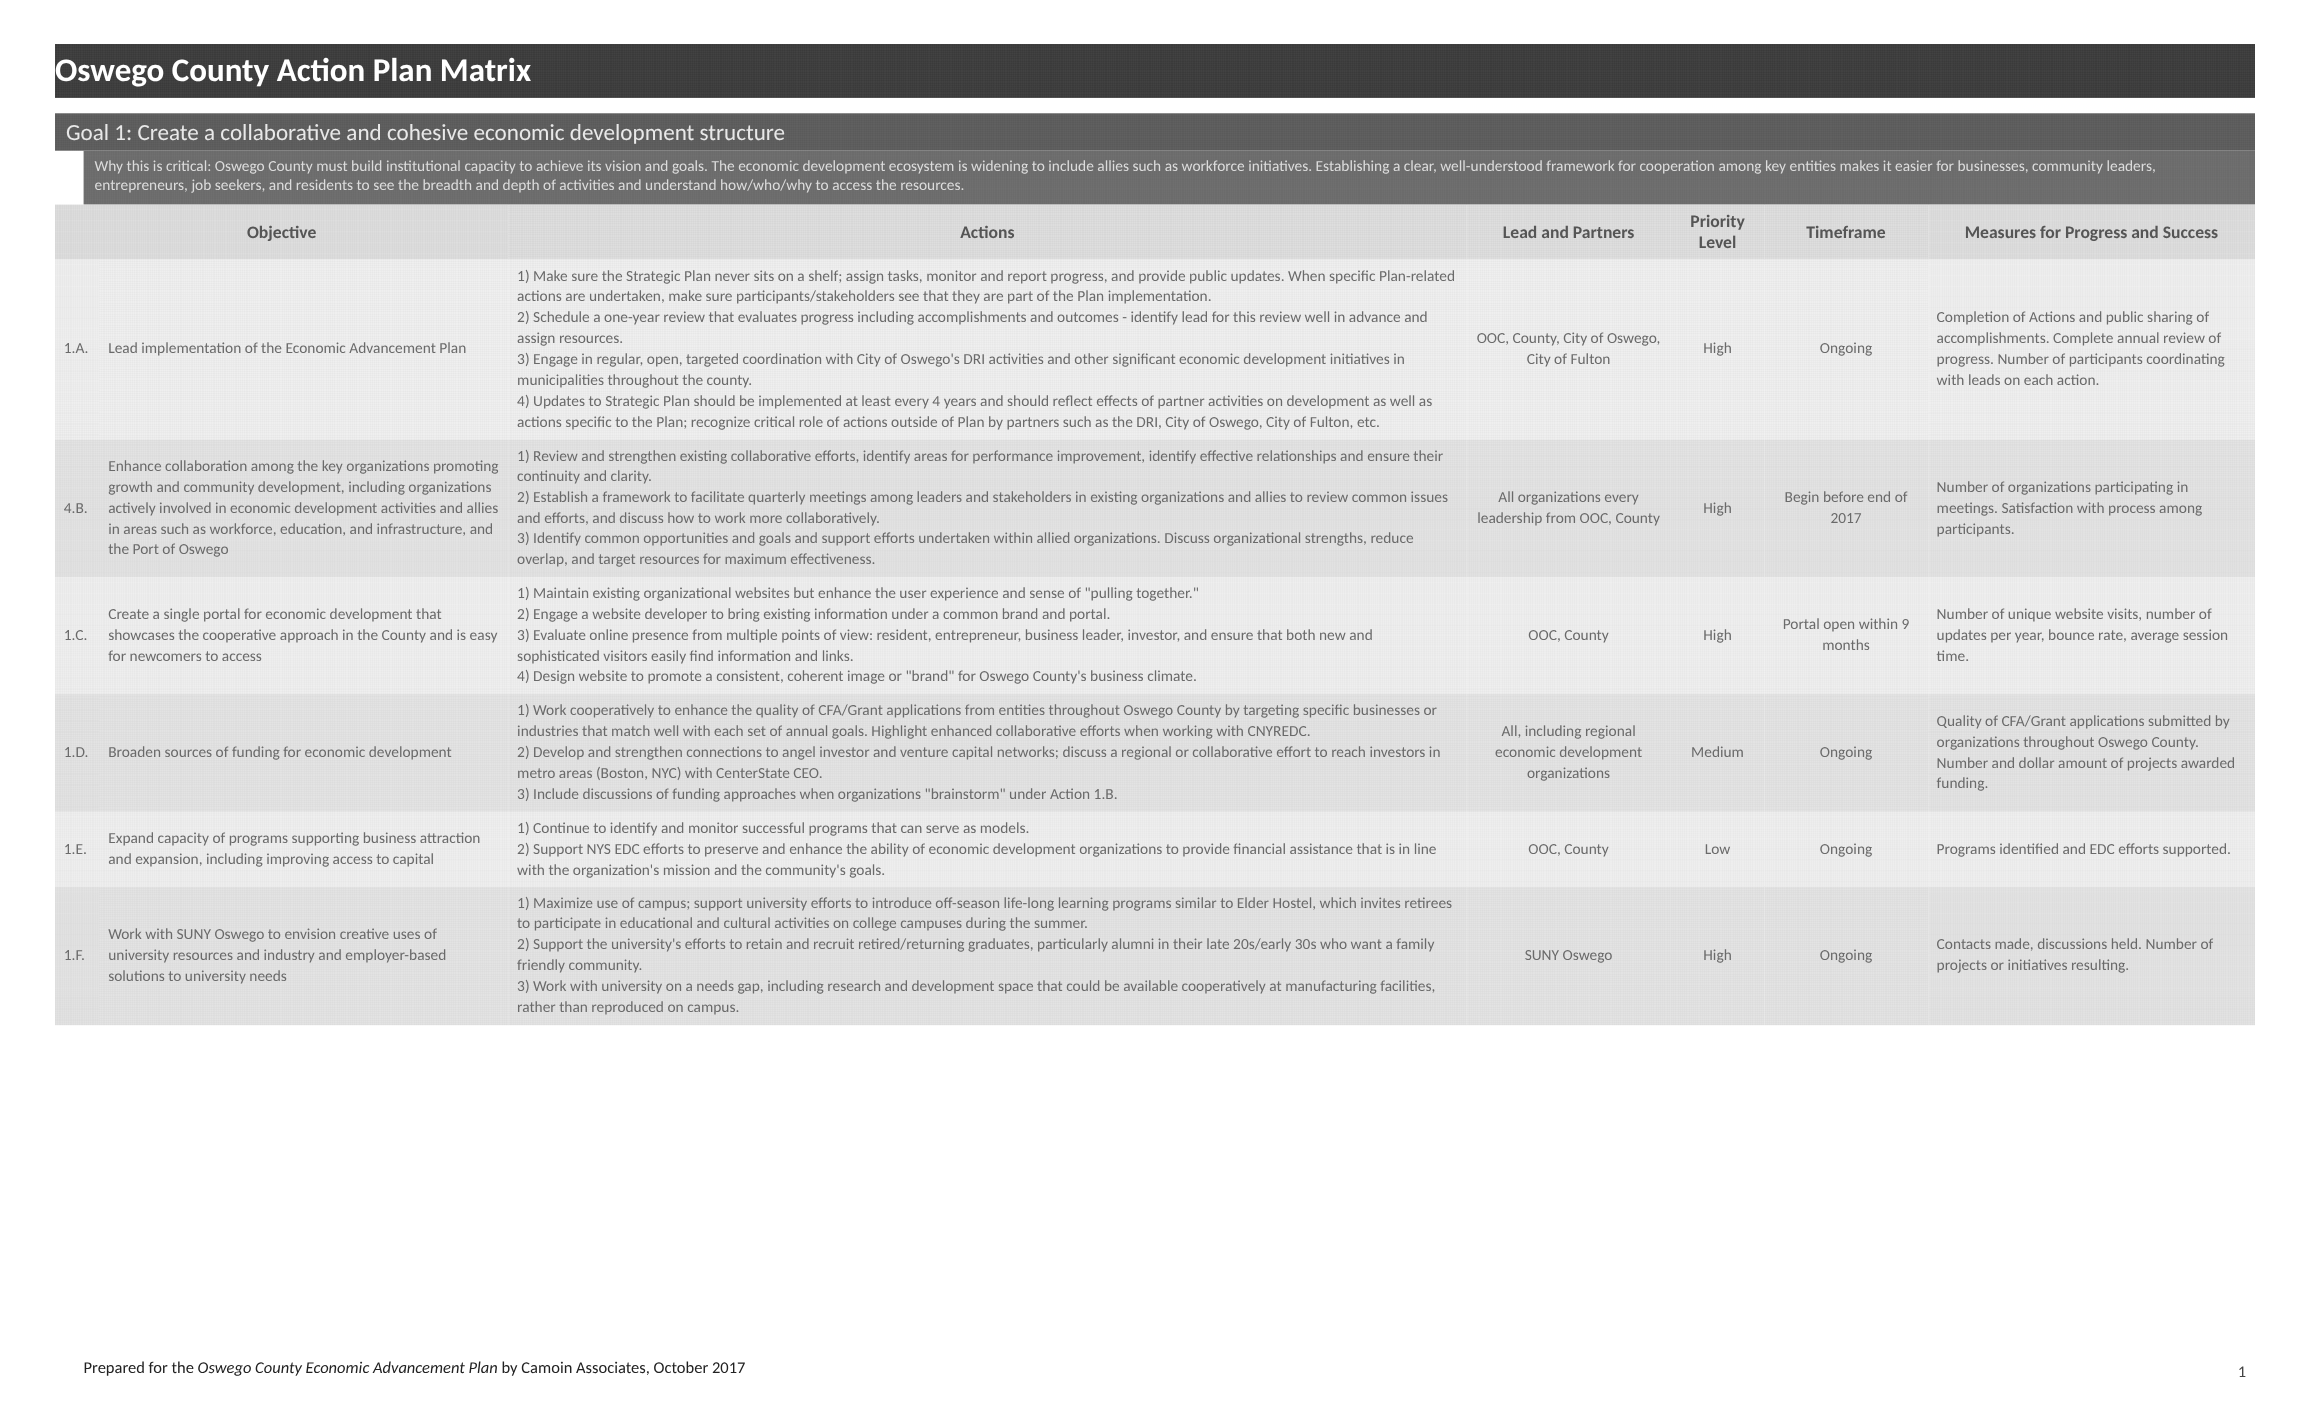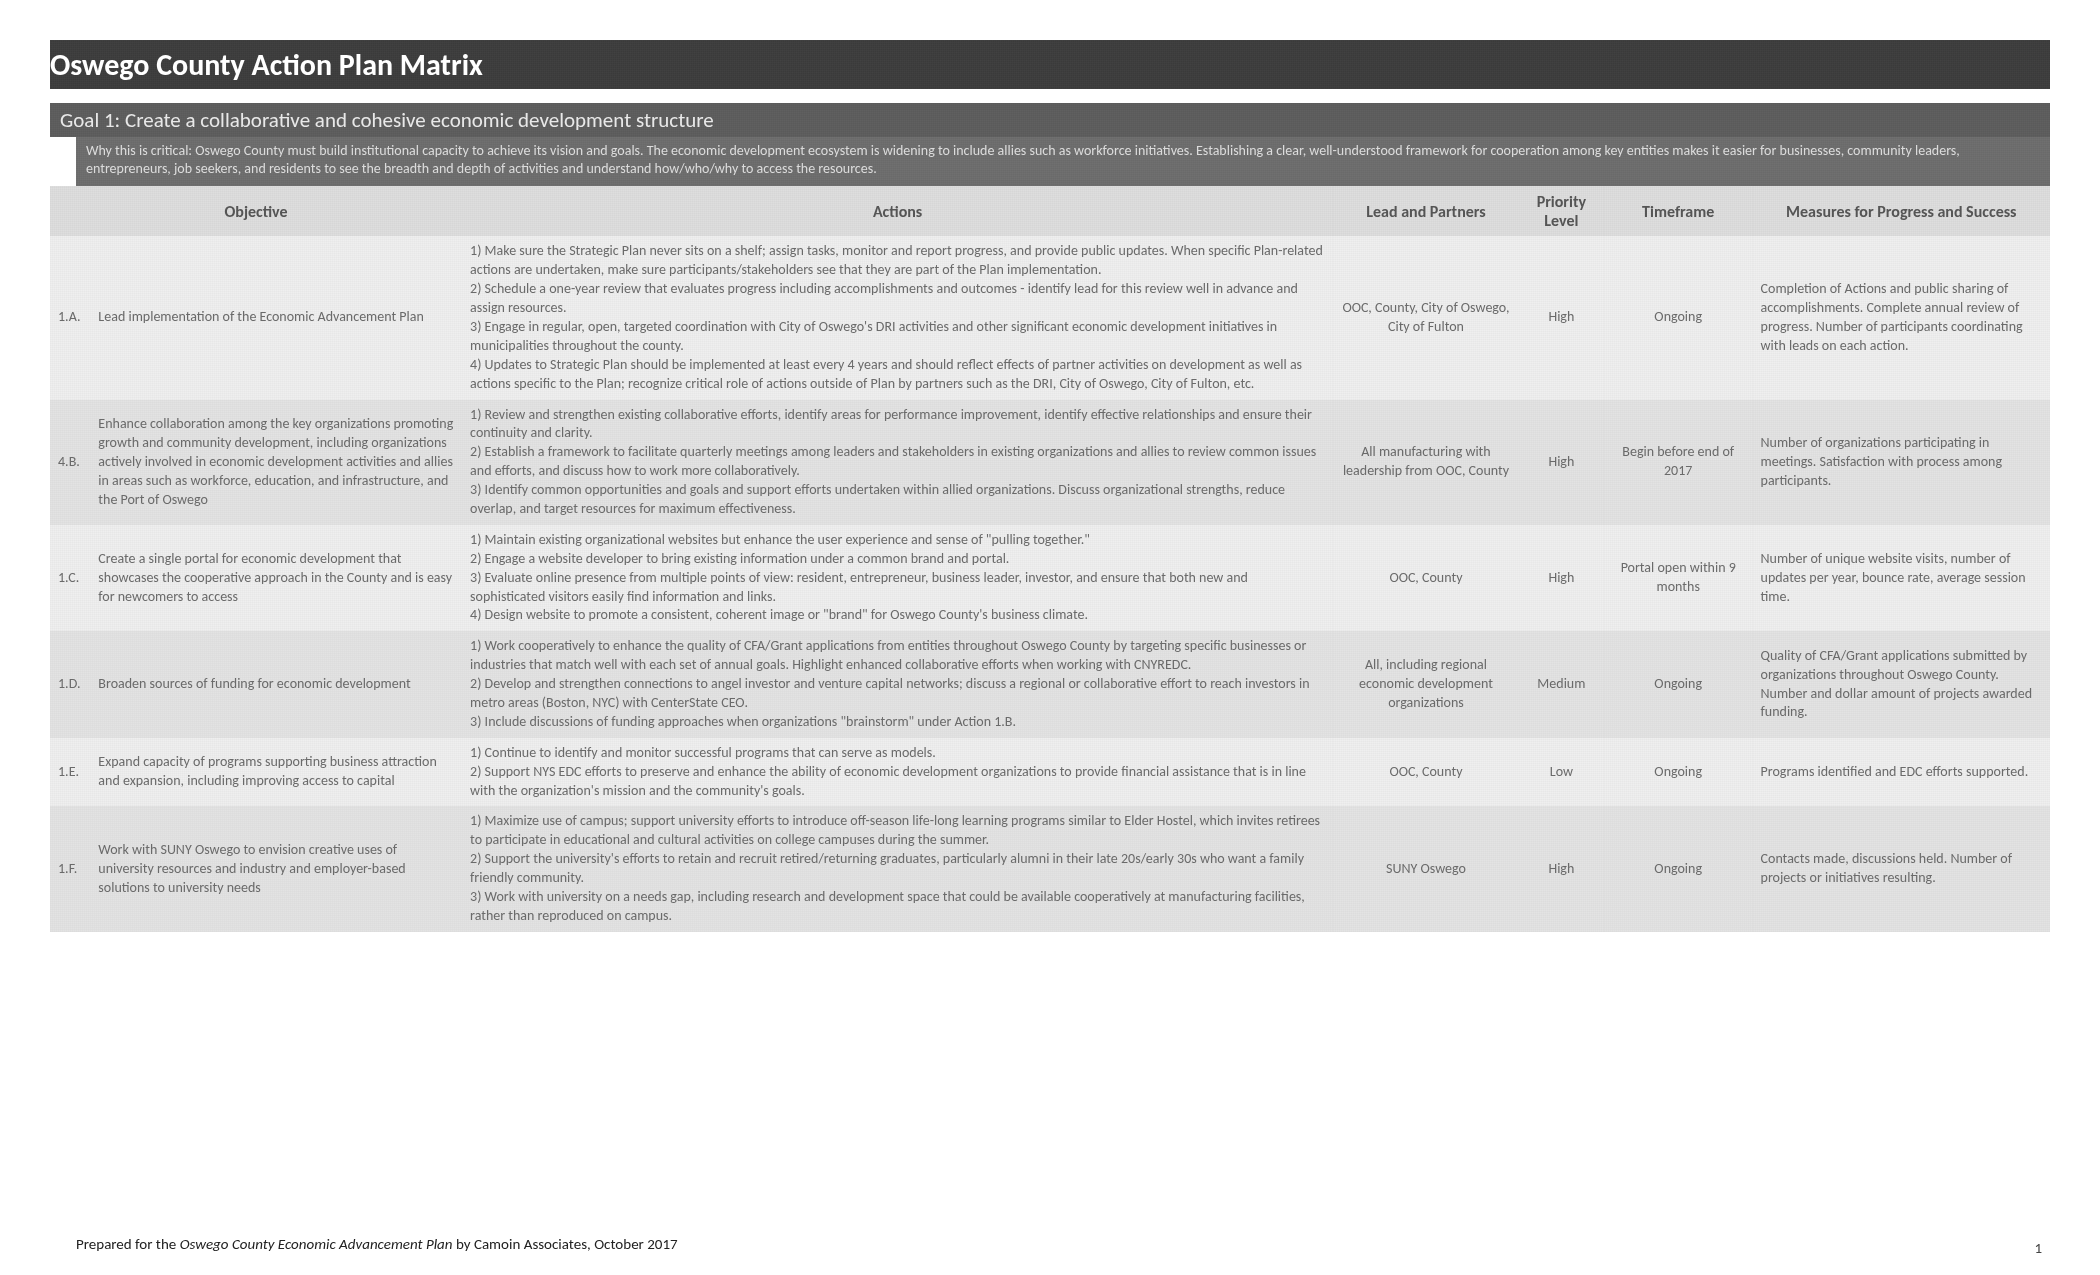--- a/index.html
+++ b/index.html
@@ -138,21 +138,21 @@
         <td class="center">High</td>
         <td class="center">Ongoing</td>
         <td class="left">Completion of Actions and public sharing of accomplishments. Complete annual review of progress. Number of participants coordinating with leads on each action.</td>
       </tr>
       <tr>
         <td class="left">4.B.</td>
         <td class="left">Enhance collaboration among the key organizations promoting growth and community development, including organizations actively involved in economic development activities and allies in areas such as workforce, education, and infrastructure, and the Port of Oswego</td>
         <td class="left actions-cell">1) Review and strengthen existing collaborative efforts, identify areas for performance improvement, identify effective relationships and ensure their continuity and clarity.
 2) Establish a framework to facilitate quarterly meetings among leaders and stakeholders in existing organizations and allies to review common issues and efforts, and discuss how to work more collaboratively.
 3) Identify common opportunities and goals and support efforts undertaken within allied organizations. Discuss organizational strengths, reduce overlap, and target resources for maximum effectiveness.</td>
-        <td class="center">All manufacturing with leadership from OOC, County</td>
+        <td class="center">All organizations every leadership from OOC, County</td>
         <td class="center">High</td>
         <td class="center">Begin before end of 2017</td>
         <td class="left">Number of organizations participating in meetings. Satisfaction with process among participants.</td>
       </tr>
       <tr>
         <td class="left">1.C.</td>
         <td class="left">Create a single portal for economic development that showcases the cooperative approach in the County and is easy for newcomers to access</td>
         <td class="left actions-cell">1) Maintain existing organizational websites but enhance the user experience and sense of "pulling together."
 2) Engage a website developer to bring existing information under a common brand and portal.
 3) Evaluate online presence from multiple points of view: resident, entrepreneur, business leader, investor, and ensure that both new and sophisticated visitors easily find information and links.

